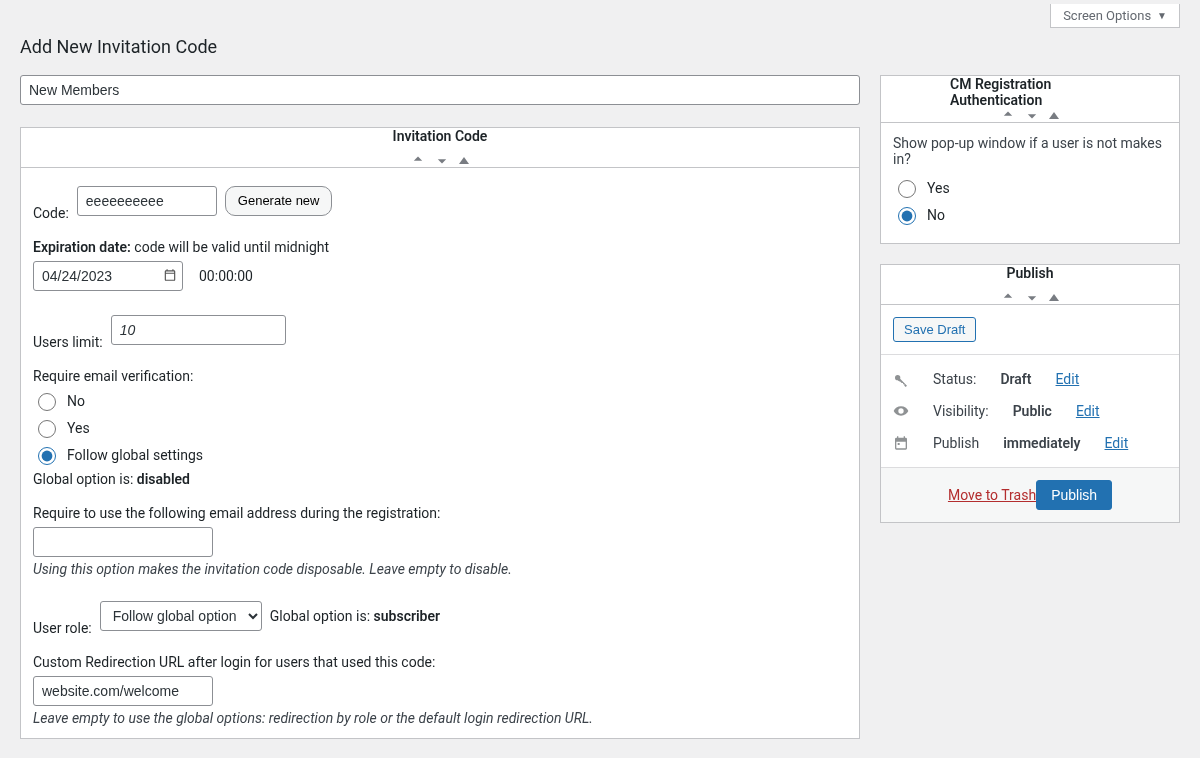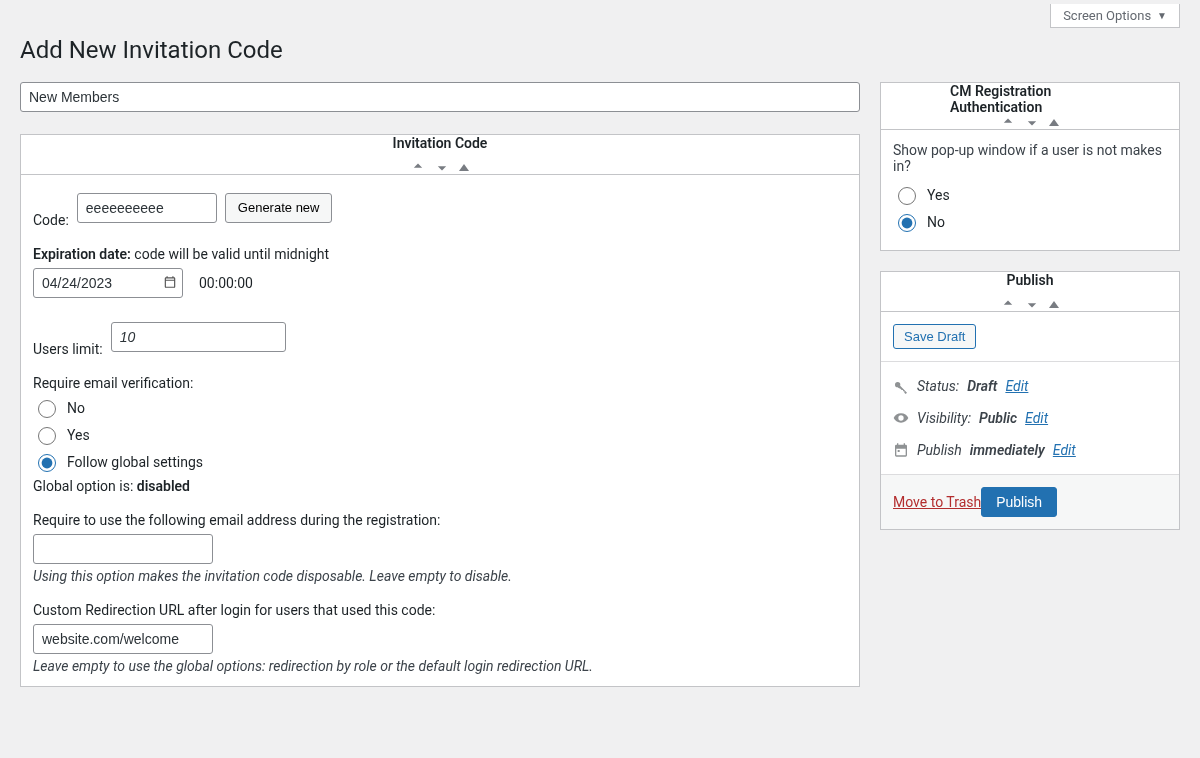--- a/index.html
+++ b/index.html
@@ -25,21 +25,21 @@
     color: #646970;
     cursor: pointer;
     display: inline-flex;
     align-items: center;
     gap: 6px;
   }
   .screen-options .tri {
     font-size: 10px;
   }
   h1.page-title {
-    font-size: 24px;
+    font-size: 18px;
     font-weight: 400;
     margin: 8px 0 18px 0;
     color: #1d2327;
   }
   .layout {
     display: flex;
     gap: 20px;
     align-items: flex-start;
   }
   .main-col { flex: 1 1 auto; }
@@ -105,21 +105,21 @@
     background: #fff;
     color: #2c3338;
     height: 30px;
   }
   .code-input { width: 140px; }
   .gen-btn {
     height: 30px;
     padding: 0 12px;
     background: #f6f7f7;
     border: 1px solid #8c8f94;
-    border-radius: 3px;
+    border-radius: 10px;
     font-size: 13px;
     cursor: pointer;
   }
   .radio-group div {
     display: flex;
     align-items: center;
     gap: 8px;
     margin-bottom: 6px;
     font-size: 14px;
   }
@@ -134,36 +134,35 @@
     display: block;
     margin-top: 4px;
   }
   .side-text { font-size: 14px; color: #3c434a; margin-bottom: 10px; }
   .publish-box .postbox-body { padding: 0; }
   .publish-top { padding: 12px; border-bottom: 1px solid #dcdcde; }
   .publish-mid { padding: 8px 12px; border-bottom: 1px solid #dcdcde; }
   .publish-row {
     display: flex;
     align-items: center;
-    gap: 8px;
+    gap: 24px;
     padding: 8px 0;
     font-size: 14px;
     color: #3c434a;
-    font-style: italic;
   }
   .publish-row svg.pr-icon { width: 16px; height: 16px; fill: #8f9294; flex: 0 0 auto; }
   .publish-row .bold { font-weight: 600; }
   .publish-row a {
     color: #2271b1;
     text-decoration: underline;
     cursor: pointer;
   }
   .publish-bottom {
     display: flex;
-    justify-content: flex-start;
+    justify-content: center;
     align-items: center;
     padding: 12px;
     background: #f6f7f7;
   }
   .trash-link {
     color: #b32d2e;
     text-decoration: underline;
     cursor: pointer;
     font-size: 14px;
   }
@@ -270,20 +269,29 @@
             <span>Global option is: </span><strong>disabled</strong>
           </span>
         </div>
 
         <div style="margin-bottom:18px;">
           <span class="block">Require to use the following email address during the registration:</span>
           <input type="text" class="email-input" style="">
           <span class="hint-italic">Using this option makes the invitation code disposable. Leave empty to disable.</span>
         </div>
 
+        <div class="row">
+          <label class="lbl">User role:</label>
+          <select>
+            <option>Follow global option</option>
+          </select>
+          <span>
+            <span>Global option is: </span><strong>subscriber</strong>
+          </span>
+        </div>
 
         <div>
           <span class="block">Custom Redirection URL after login for users that used this code:</span>
           <input type="text" class="url-input" value="website.com/welcome" style="">
           <span class="hint-italic">Leave empty to use the global options: redirection by role or the default login redirection URL.</span>
         </div>
 
       </div>
     </div>
   </div>

